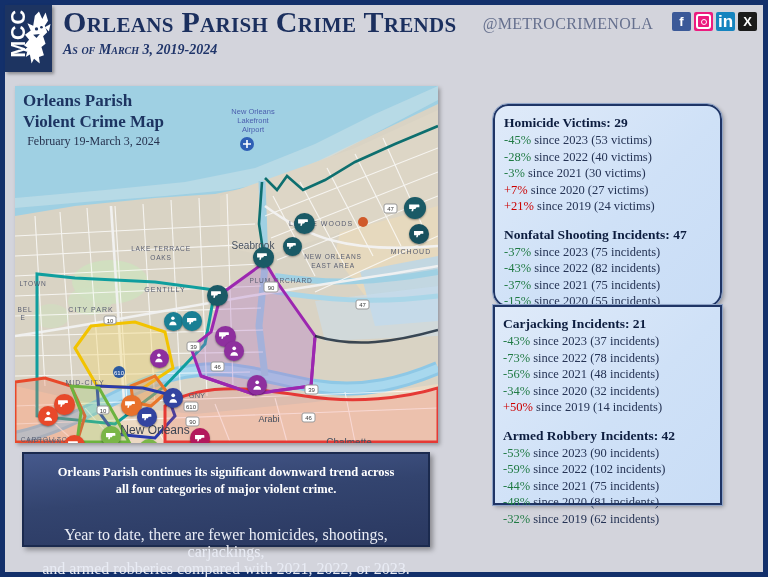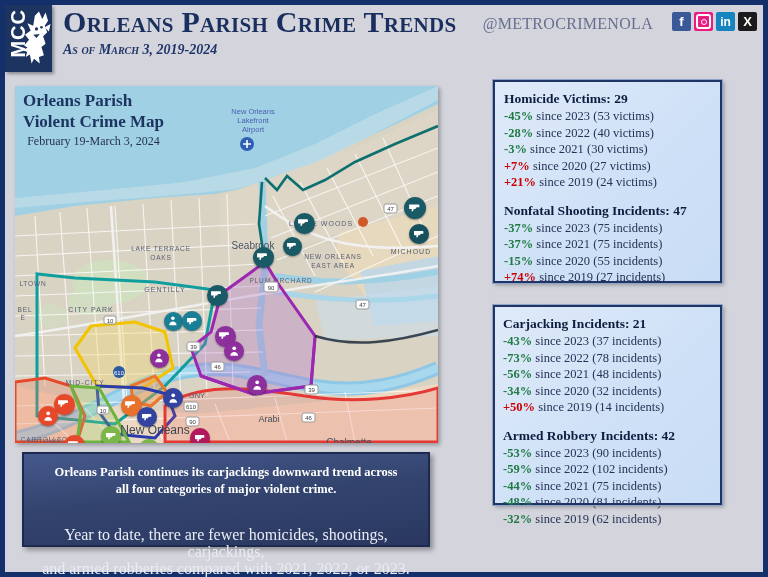--- a/index.html
+++ b/index.html
@@ -27,21 +27,21 @@
   #subtitle{color:#20356a;font-size:14px;font-weight:bold;font-style:italic;
     font-variant:small-caps;line-height:24px;margin-top:1px;white-space:nowrap;}
   #handle{position:absolute;right:110px;top:10px;color:#66708e;font-size:16px;
     font-variant:small-caps;letter-spacing:.3px;white-space:nowrap;}
   #social{position:absolute;right:6px;top:7px;display:flex;gap:3px;}
   .sico{width:19px;height:19px;display:flex;align-items:center;justify-content:center;
     color:#fff;font-size:13px;font-weight:bold;font-family:"Liberation Sans",sans-serif;
     border-radius:2px;}
   .sico.fb{background:#3b5998;}
   .sico.ig{background:#ec1b7f;}
-  .sico.li{background:#1584bf;font-size:12px;}
+  .sico.li{background:#1584bf;font-size:17px;}
   .sico.xx{background:#1b1b1b;}
   .igsq{width:11px;height:11px;border:2px solid #fff;border-radius:3px;position:relative;}
   .igsq:after{content:"";position:absolute;left:2.5px;top:2.5px;width:4px;height:4px;
     border:1.5px solid #fff;border-radius:50%;}
 
   
   #map{position:absolute;left:15px;top:86px;width:423px;height:357px;
     overflow:hidden;box-shadow:2px 2px 4px rgba(0,0,0,.3);background:#8ecae0;}
   #map svg{display:block;}
   #maptitle{position:absolute;left:8px;top:4px;z-index:40;}
@@ -61,28 +61,28 @@
     background:linear-gradient(175deg,#46598c 0%,#33446f 45%,#2a3860 100%);
     border:2px solid #1b2a4e;box-shadow:3px 3px 5px rgba(0,0,0,.35);
     box-sizing:border-box;padding:10px 16px 0;}
   #cap1{color:#fff;font-size:12.5px;font-weight:bold;text-align:center;line-height:17px;}
   #cap2{color:#e9ecf5;font-size:16px;text-align:center;line-height:17px;margin-top:28px;}
 
   
   .panel{position:absolute;background:linear-gradient(135deg,#dfeaf9 0%,#cfe1f7 55%,#c9ddf6 100%);
     border:2px solid #1f3566;outline:1px solid #8fa4c8;
     box-shadow:2px 2px 4px rgba(0,0,0,.3);box-sizing:border-box;padding:7px 9px;}
-  #panel1{left:493px;top:80px;width:229px;height:203px;}
+  #panel1{left:493px;top:104px;width:229px;height:203px;border-radius:15px;}
   #panel2{left:493px;top:305px;width:229px;height:200px;padding-left:8px;}
   .grp{margin-bottom:2px;}
   .grp + .grp{margin-top:10px;}
   .ghead{color:#0d1d3f;font-size:13.5px;font-weight:bold;line-height:19px;white-space:nowrap;}
   .ghead .cnt{font-weight:bold;}
   .row{font-size:12.5px;color:#253354;line-height:16.5px;white-space:nowrap;}
-  .pct{font-weight:bold;}
+  .pct{font-weight:normal;}
   .dn{color:#1f7a43;}
   .up{color:#cc0000;}
 </style>
 </head>
 <body>
 
 <div id="frame"></div>
 
 <div id="header">
 
@@ -411,41 +411,42 @@
       <div class="mk" style="left: 175px; top: 342px; width: 20px; height: 20px; background: rgb(179, 24, 92);">
         <svg viewBox="0 0 24 24">
           <path fill="#fff" d="M2 6h17a1 1 0 0 1 1 1v4h-5l-2 3h-3l-1 4H6l1-4H3a1 1 0 0 1-1-1V6z"></path>
         </svg>
       </div>
     </div>
 </div>
 
 <div id="caption">
   <div id="cap1">
-    <div>Orleans Parish continues its carjackings downward trend across</div>
+    <div>Orleans Parish continues its significant downward trend across</div>
     <div>all four categories of major violent crime.</div>
   </div>
   <div id="cap2">
     <div>Year to date, there are fewer homicides, shootings, carjackings,</div>
     <div>and armed robberies compared with 2021, 2022, or 2023.</div>
   </div>
 </div>
 
 <div class="panel" id="panel1">
     <div class="grp">
       <div class="ghead"><span>Homicide Victims</span><span class="cnt">: 29</span></div>
       <div class="row"><span class="pct dn">-45%</span><span> since 2023 (53 victims)</span></div>
       <div class="row"><span class="pct dn">-28%</span><span> since 2022 (40 victims)</span></div>
       <div class="row"><span class="pct dn">-3%</span><span> since 2021 (30 victims)</span></div>
       <div class="row"><span class="pct up">+7%</span><span> since 2020 (27 victims)</span></div>
       <div class="row"><span class="pct up">+21%</span><span> since 2019 (24 victims)</span></div>
     </div>
     <div class="grp">
       <div class="ghead"><span>Nonfatal Shooting Incidents</span><span class="cnt">: 47</span></div>
       <div class="row"><span class="pct dn">-37%</span><span> since 2023 (75 incidents)</span></div>
+      <div class="row"><span class="pct dn">-43%</span><span> since 2022 (82 incidents)</span></div>
       <div class="row"><span class="pct dn">-37%</span><span> since 2021 (75 incidents)</span></div>
       <div class="row"><span class="pct dn">-15%</span><span> since 2020 (55 incidents)</span></div>
       <div class="row"><span class="pct up">+74%</span><span> since 2019 (27 incidents)</span></div>
     </div>
   </div>
 <div class="panel" id="panel2">
     <div class="grp">
       <div class="ghead"><span>Carjacking Incidents</span><span class="cnt">: 21</span></div>
       <div class="row"><span class="pct dn">-43%</span><span> since 2023 (37 incidents)</span></div>
       <div class="row"><span class="pct dn">-73%</span><span> since 2022 (78 incidents)</span></div>

